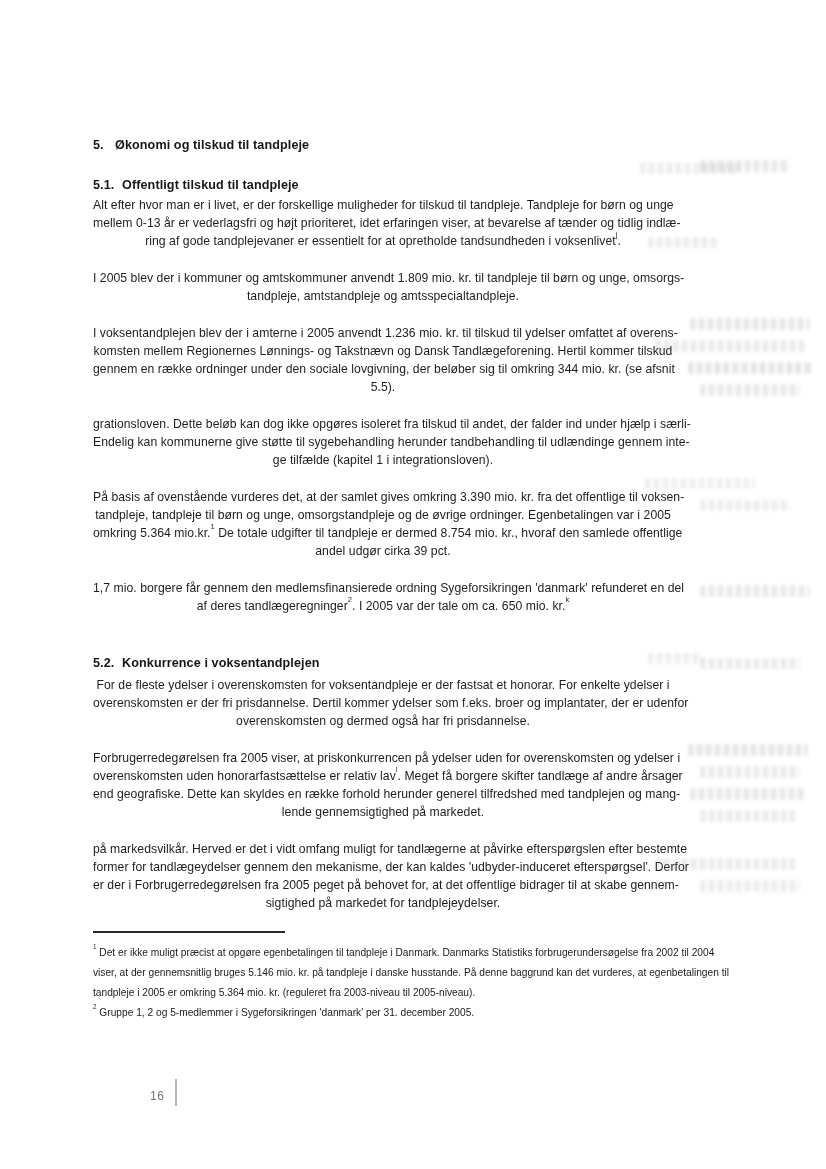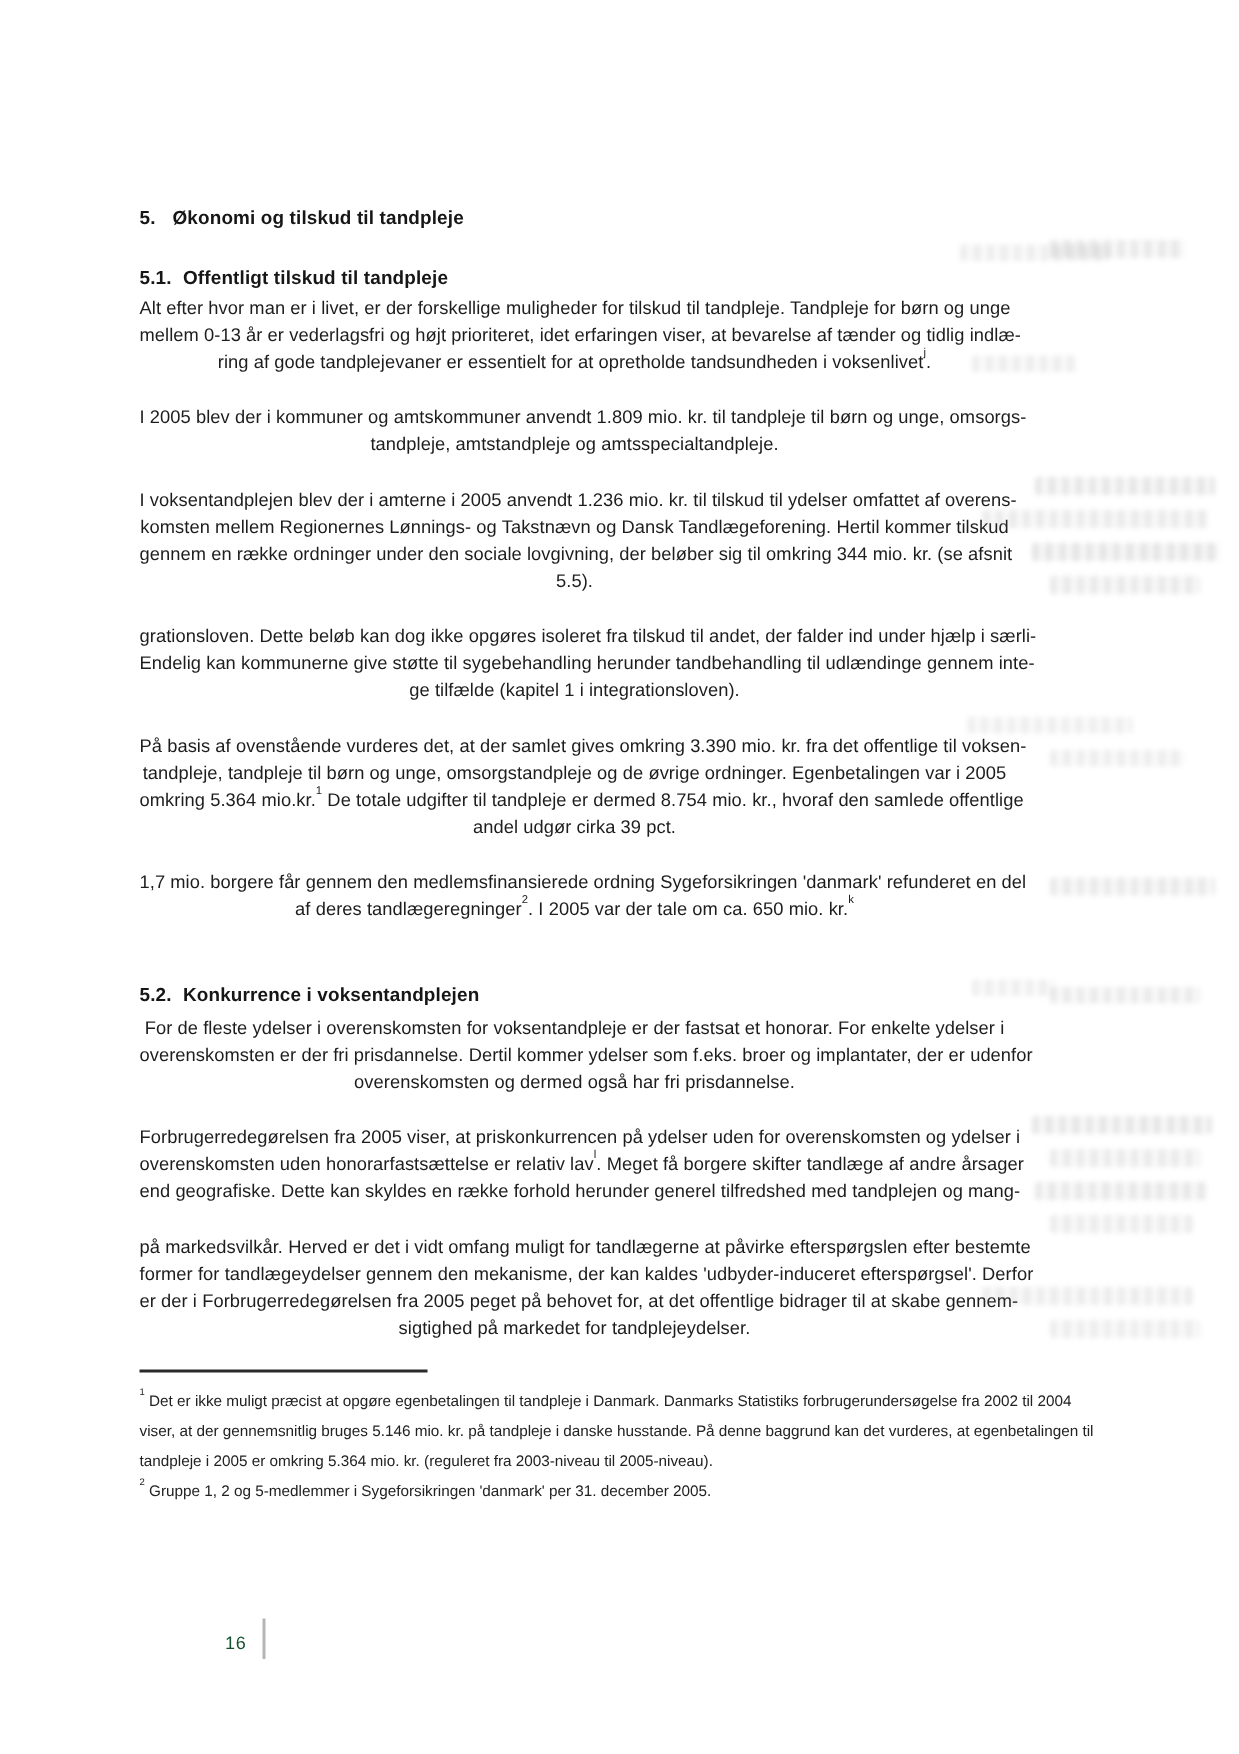--- a/index.html
+++ b/index.html
@@ -56,21 +56,21 @@
   .footnotes .line {
     font-size: 10.2px;
     line-height: 20px;
     white-space: nowrap;
     color: #222222;
   }
 
   .footer { position: absolute; left: 150px; top: 1086px; }
   .page-number {
     font-size: 12px;
-    color: #14532d;
+    color: #737373;
     letter-spacing: 0.5px;
   }
   .footer-rule {
     position: absolute;
     left: 175px; top: 1079px;
     width: 1.5px; height: 27px;
     background: #b5b5b5;
   }
 
   
@@ -141,20 +141,21 @@
     <div class="body-text">
         <div class="para">
           <div class="line">For de fleste ydelser i overenskomsten for voksentandpleje er der fastsat et honorar. For enkelte ydelser i</div>
           <div class="line">overenskomsten er der fri prisdannelse. Dertil kommer ydelser som f.eks. broer og implantater, der er udenfor</div>
           <div class="line">overenskomsten og dermed også har fri prisdannelse.</div>
         </div>
         <div class="para">
           <div class="line">Forbrugerredegørelsen fra 2005 viser, at priskonkurrencen på ydelser uden for overenskomsten og ydelser i</div>
           <div class="line">overenskomsten uden honorarfastsættelse er relativ lav<sup>l</sup>. Meget få borgere skifter tandlæge af andre årsager</div>
           <div class="line">end geografiske. Dette kan skyldes en række forhold herunder generel tilfredshed med tandplejen og mang-</div>
+          <div class="line">lende gennemsigtighed på markedet.</div>
         </div>
         <div class="para">
           <div class="line">på markedsvilkår. Herved er det i vidt omfang muligt for tandlægerne at påvirke efterspørgslen efter bestemte</div>
           <div class="line">former for tandlægeydelser gennem den mekanisme, der kan kaldes 'udbyder-induceret efterspørgsel'. Derfor</div>
           <div class="line">er der i Forbrugerredegørelsen fra 2005 peget på behovet for, at det offentlige bidrager til at skabe gennem-</div>
           <div class="line">sigtighed på markedet for tandplejeydelser.</div>
         </div>
       </div>
 
     <hr class="footnote-rule">

